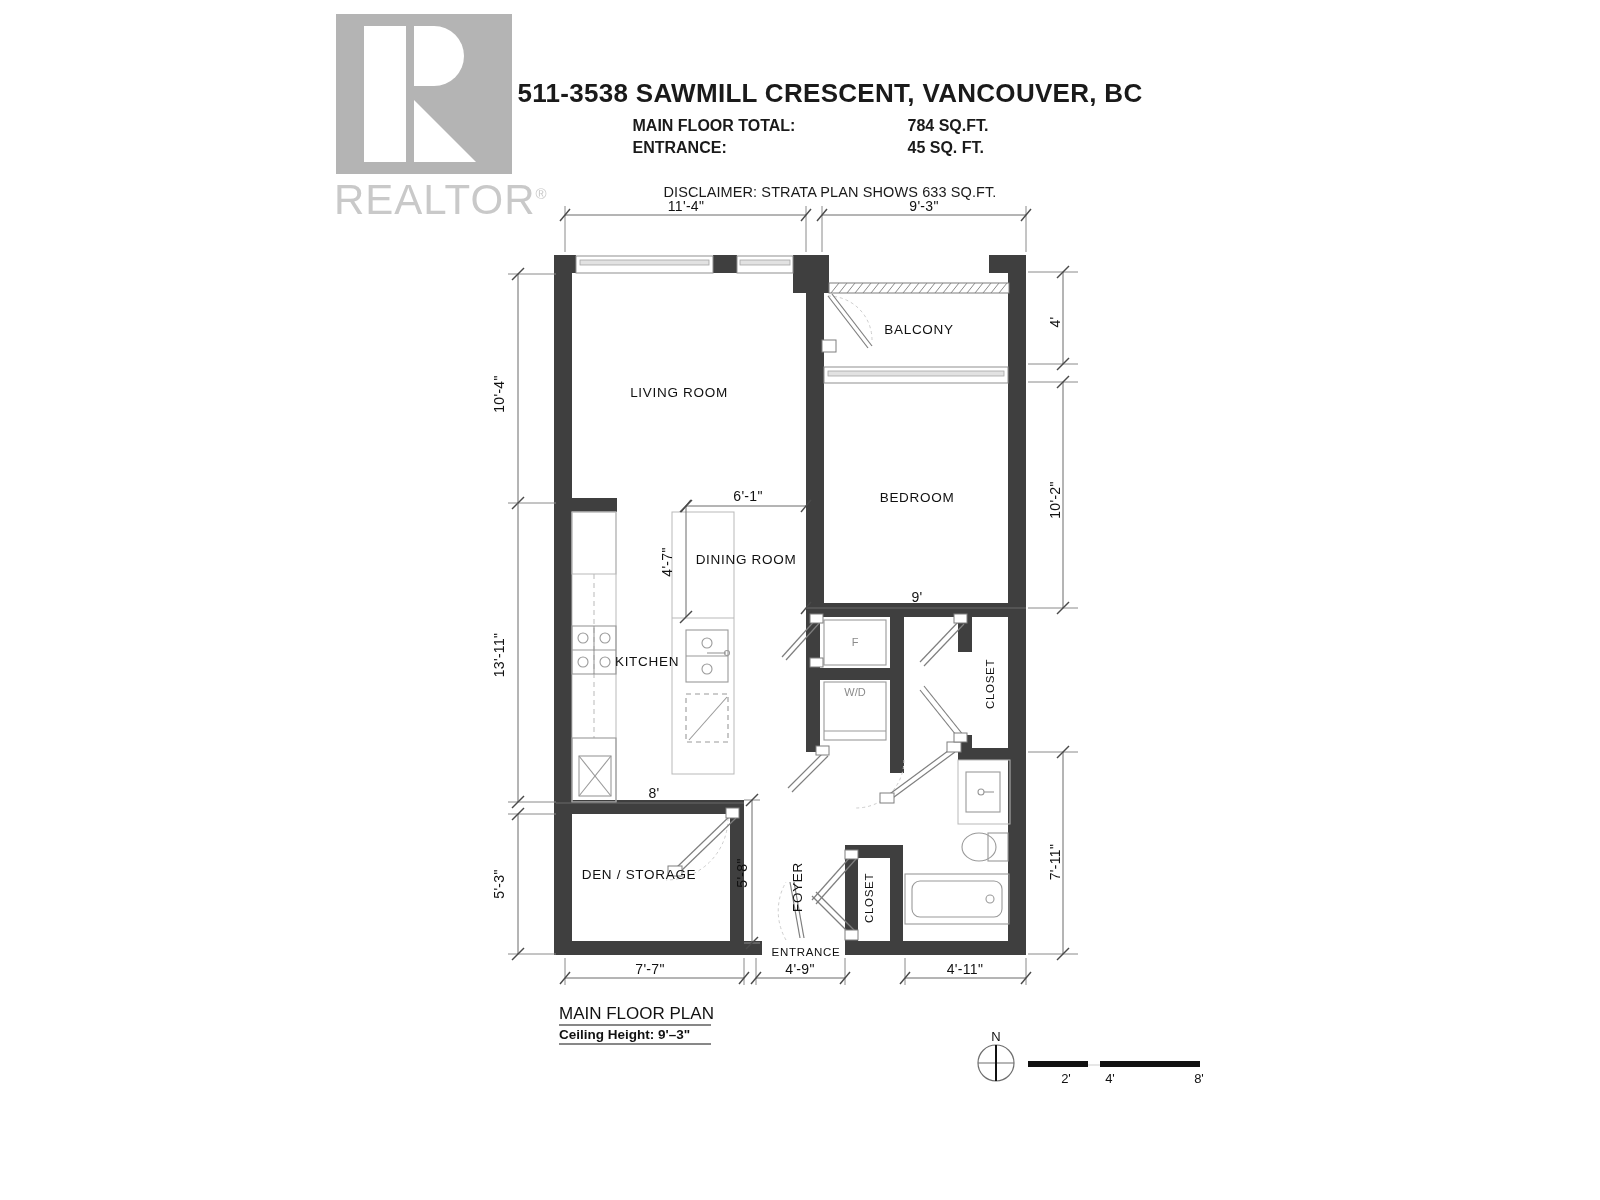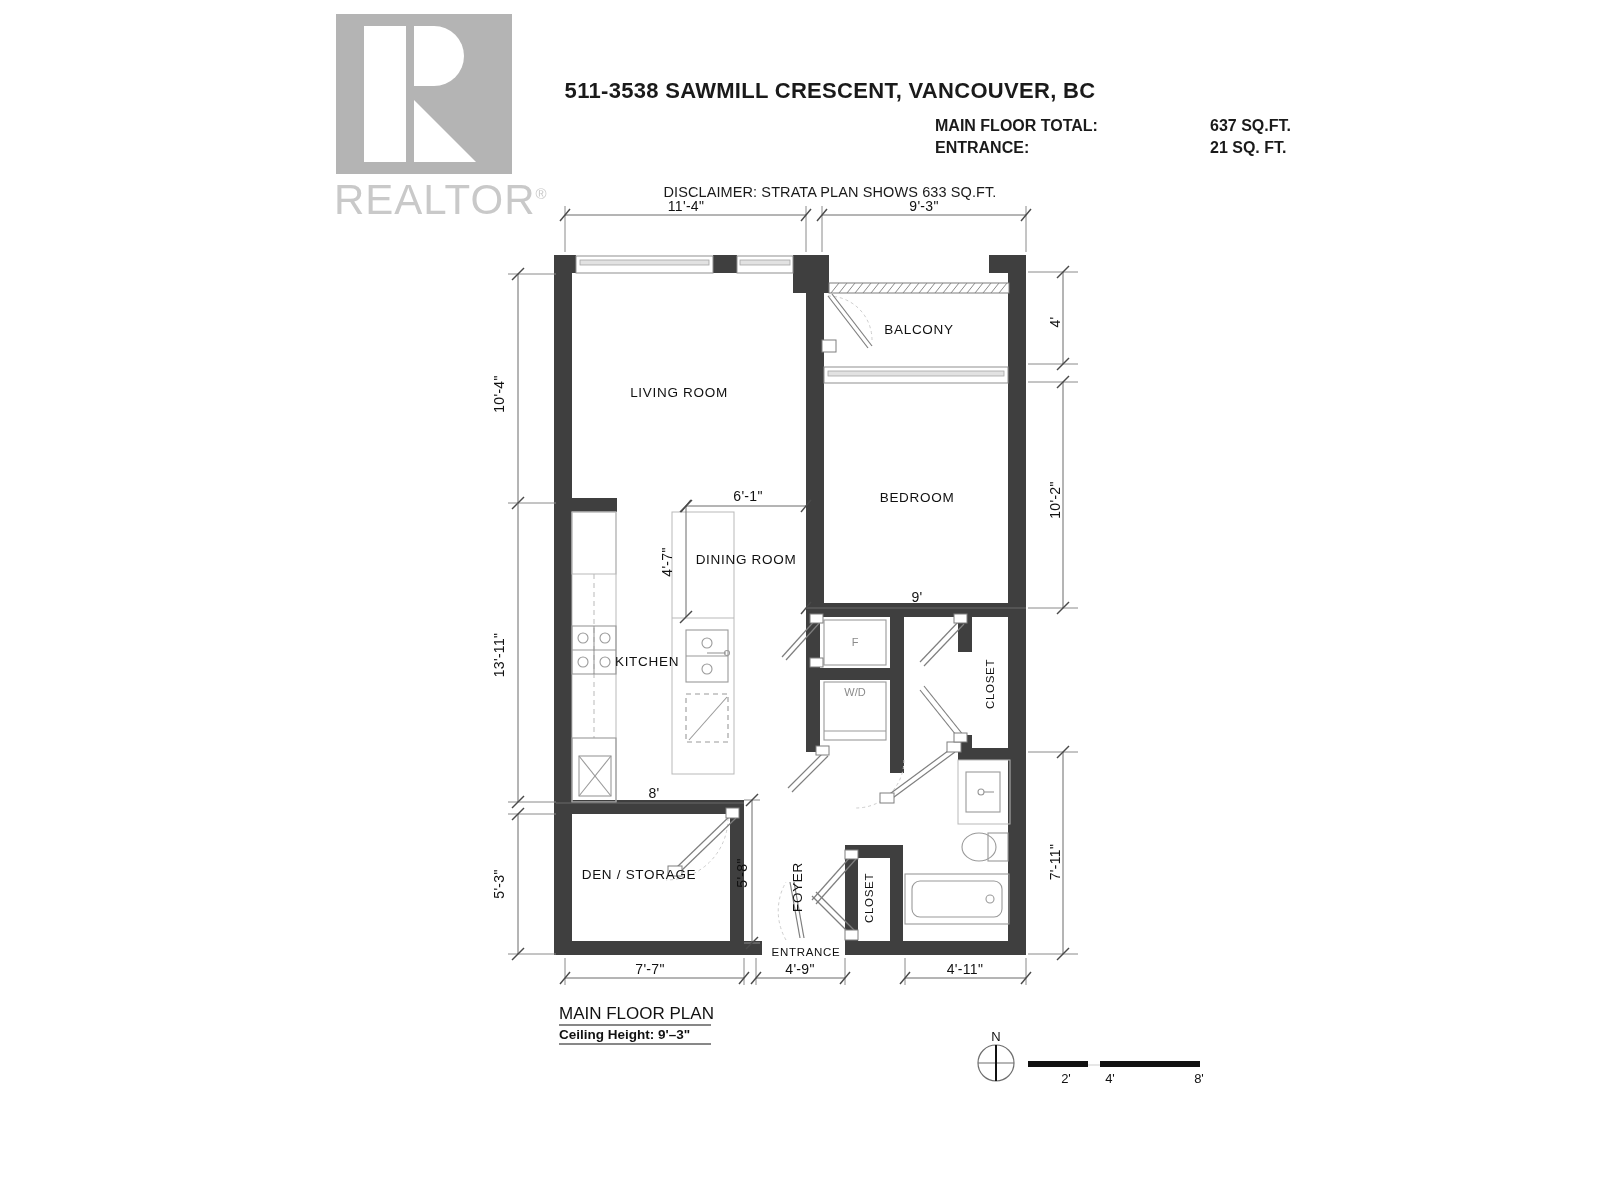--- a/index.html
+++ b/index.html
@@ -9,23 +9,23 @@
   
   #header{position:absolute;left:0;top:0;width:1600px;height:210px;}
   #realtor-logo{position:absolute;left:336px;top:14px;width:176px;height:196px;}
   #realtor-mark{position:absolute;left:0;top:0;width:176px;height:160px;background:#b4b4b4;}
   #realtor-word{position:absolute;left:-2px;top:160px;width:185px;height:40px;
       font-size:42px;letter-spacing:1px;color:#c9c9c9;font-family:"Liberation Sans",sans-serif;
       line-height:40px;white-space:nowrap;}
   #realtor-word sup{font-size:15px;vertical-align:super;}
 
   #title{position:absolute;left:330px;top:78px;width:1000px;text-align:center;
-     font-size:22px;font-weight:bold;letter-spacing:.3px;}
+     font-size:26px;font-weight:bold;letter-spacing:.3px;}
   #specs{position:absolute;left:330px;top:115px;width:1000px;}
-  .spec-row{display:flex;justify-content:flex-end;font-size:16px;font-weight:bold;line-height:22px;}
+  .spec-row{display:flex;justify-content:center;font-size:16px;font-weight:bold;line-height:22px;}
   .spec-label{width:275px;text-align:left;}
   .spec-val{width:120px;text-align:left;}
   #disclaimer{position:absolute;left:330px;top:184px;width:1000px;text-align:center;
      font-size:14.5px;font-weight:normal;letter-spacing:.1px;}
 
   
   #plan{position:absolute;left:0;top:0;width:1600px;height:1200px;}
   svg{display:block;}
   .wall{fill:#3f3f3f;}
   .room-label{font-family:"Liberation Sans",sans-serif;font-size:13.5px;fill:#111;
@@ -68,25 +68,25 @@
       </svg>
     </div>
     <div id="realtor-word"><span>REALTOR</span><sup>®</sup></div>
   </div>
 
   <div id="title">511-3538 SAWMILL CRESCENT, VANCOUVER, BC</div>
 
   <div id="specs">
     <div class="spec-row">
       <span class="spec-label">MAIN FLOOR TOTAL:</span>
-      <span class="spec-val">637 SQ.FT.</span>
+      <span class="spec-val">784 SQ.FT.</span>
     </div>
     <div class="spec-row">
       <span class="spec-label">ENTRANCE:</span>
-      <span class="spec-val">21 SQ. FT.</span>
+      <span class="spec-val">45 SQ. FT.</span>
     </div>
   </div>
 
   <div id="disclaimer">DISCLAIMER: STRATA PLAN SHOWS 633 SQ.FT.</div>
 </div>
 
 <div id="plan">
 <svg width="1600" height="1200" viewBox="0 0 1600 1200" xmlns="http://www.w3.org/2000/svg">
 
   <g>

